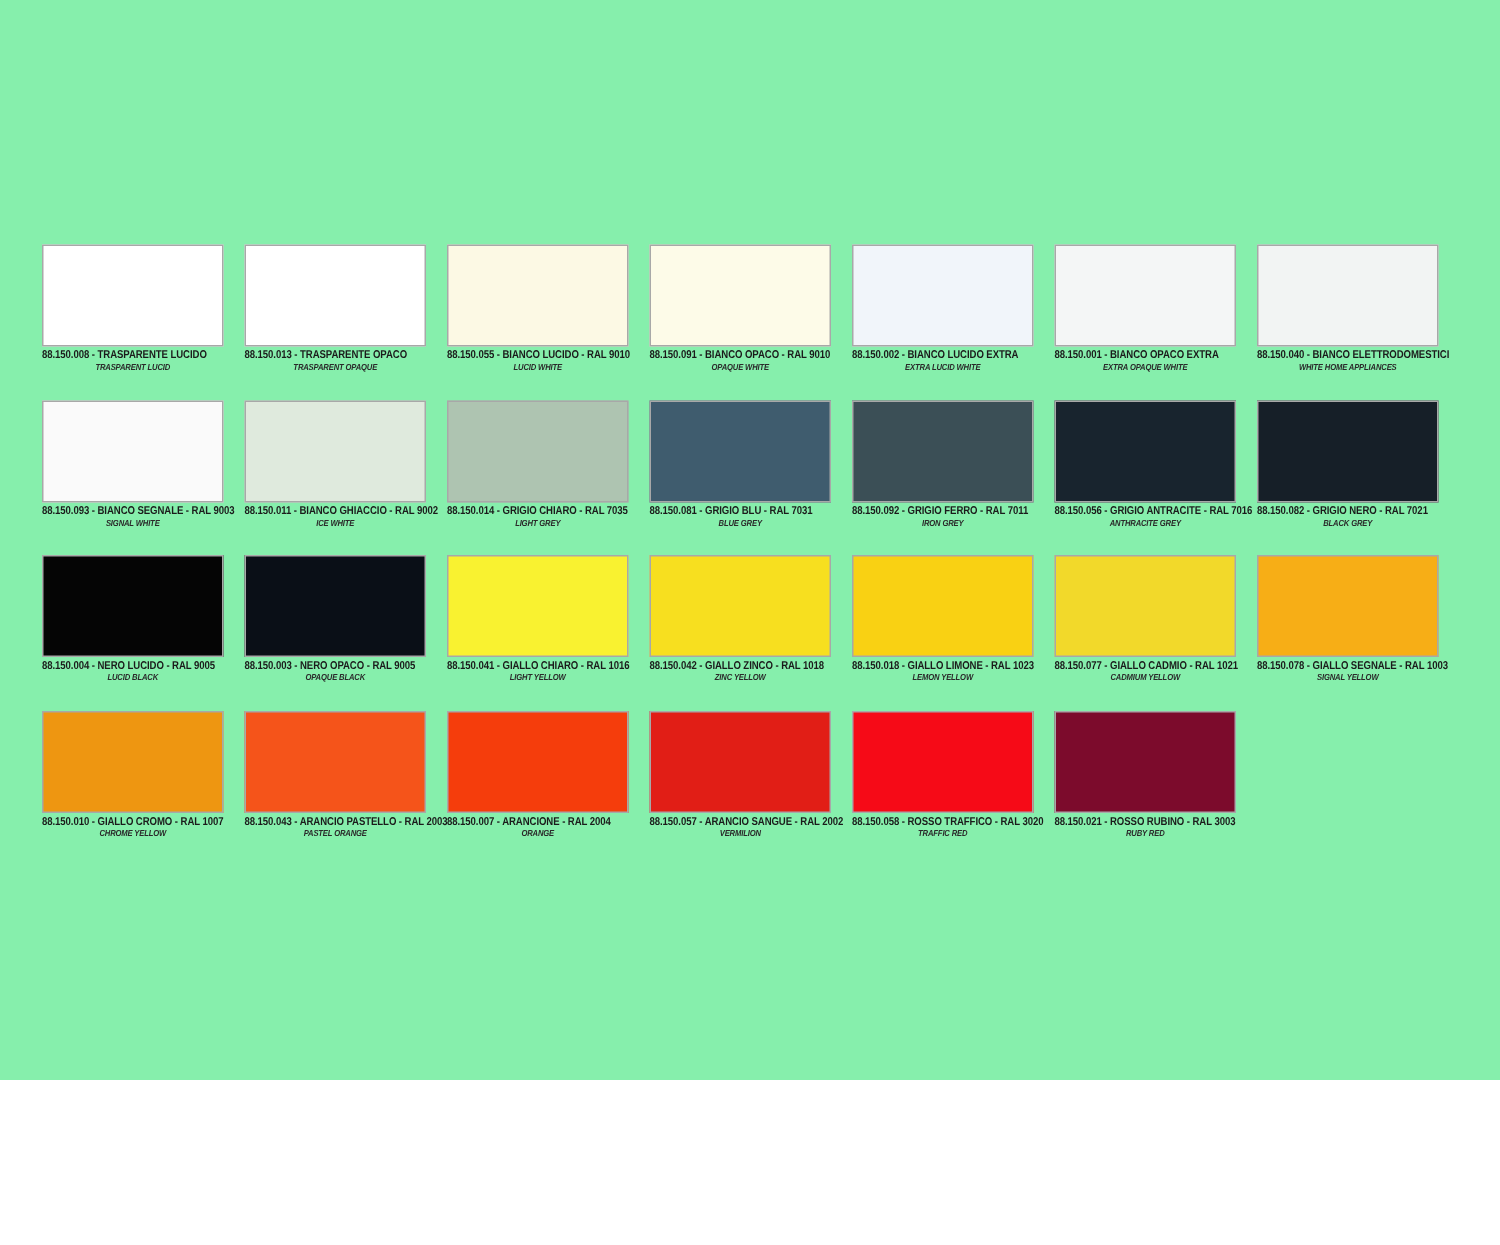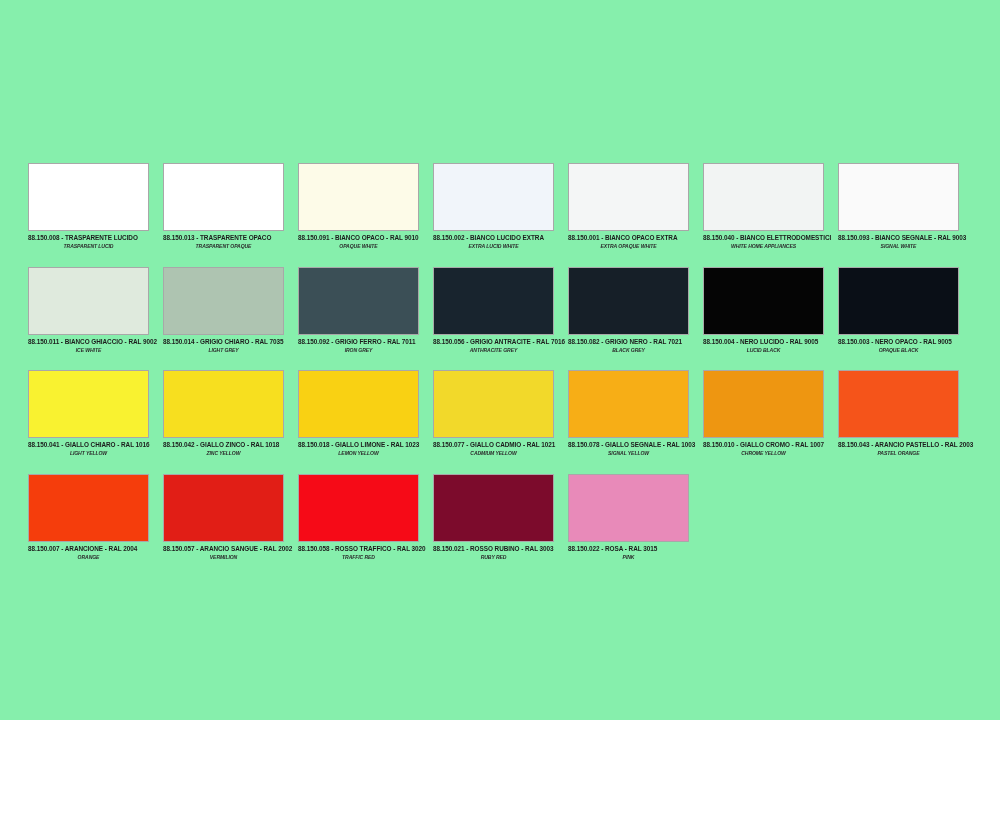--- a/index.html
+++ b/index.html
@@ -91,20 +91,27 @@
         </div>
       </div>
       <div class="swatch-cell">
         <div class="swatch-chip" style="background: rgb(255, 255, 255);"></div>
         <div class="swatch-labels">
           <div class="swatch-code-line">88.150.013 - TRASPARENTE OPACO</div>
           <div class="swatch-en">TRASPARENT OPAQUE</div>
         </div>
       </div>
       <div class="swatch-cell">
+        <div class="swatch-chip" style="background: rgb(252, 249, 228);"></div>
+        <div class="swatch-labels">
+          <div class="swatch-code-line">88.150.055 - BIANCO LUCIDO - <span class="ral">RAL 9010</span></div>
+          <div class="swatch-en">LUCID WHITE</div>
+        </div>
+      </div>
+      <div class="swatch-cell">
         <div class="swatch-chip" style="background: rgb(253, 251, 232);"></div>
         <div class="swatch-labels">
           <div class="swatch-code-line">88.150.091 - BIANCO OPACO - <span class="ral">RAL 9010</span></div>
           <div class="swatch-en">OPAQUE WHITE</div>
         </div>
       </div>
       <div class="swatch-cell">
         <div class="swatch-chip" style="background: rgb(241, 245, 250);"></div>
         <div class="swatch-labels">
           <div class="swatch-code-line">88.150.002 - BIANCO LUCIDO EXTRA</div>
@@ -140,20 +147,27 @@
         </div>
       </div>
       <div class="swatch-cell">
         <div class="swatch-chip" style="background: rgb(174, 196, 177);"></div>
         <div class="swatch-labels">
           <div class="swatch-code-line">88.150.014 - GRIGIO CHIARO - <span class="ral">RAL 7035</span></div>
           <div class="swatch-en">LIGHT GREY</div>
         </div>
       </div>
       <div class="swatch-cell">
+        <div class="swatch-chip" style="background: rgb(63, 92, 110);"></div>
+        <div class="swatch-labels">
+          <div class="swatch-code-line">88.150.081 - GRIGIO BLU - <span class="ral">RAL 7031</span></div>
+          <div class="swatch-en">BLUE GREY</div>
+        </div>
+      </div>
+      <div class="swatch-cell">
         <div class="swatch-chip" style="background: rgb(59, 79, 86);"></div>
         <div class="swatch-labels">
           <div class="swatch-code-line">88.150.092 - GRIGIO FERRO - <span class="ral">RAL 7011</span></div>
           <div class="swatch-en">IRON GREY</div>
         </div>
       </div>
       <div class="swatch-cell">
         <div class="swatch-chip" style="background: rgb(24, 36, 46);"></div>
         <div class="swatch-labels">
           <div class="swatch-code-line">88.150.056 - GRIGIO ANTRACITE - <span class="ral">RAL 7016</span></div>
@@ -249,23 +263,16 @@
         <div class="swatch-labels">
           <div class="swatch-code-line">88.150.058 - ROSSO TRAFFICO - <span class="ral">RAL 3020</span></div>
           <div class="swatch-en">TRAFFIC RED</div>
         </div>
       </div>
       <div class="swatch-cell">
         <div class="swatch-chip" style="background: rgb(124, 11, 44);"></div>
         <div class="swatch-labels">
           <div class="swatch-code-line">88.150.021 - ROSSO RUBINO - <span class="ral">RAL 3003</span></div>
           <div class="swatch-en">RUBY RED</div>
-        </div>
-      </div>
-      <div class="swatch-cell">
-        <div class="swatch-chip" style="background: rgb(232, 138, 185);"></div>
-        <div class="swatch-labels">
-          <div class="swatch-code-line">88.150.022 - ROSA - <span class="ral">RAL 3015</span></div>
-          <div class="swatch-en">PINK</div>
         </div>
       </div>
     </div>
 </div>
 
 </body></html>

